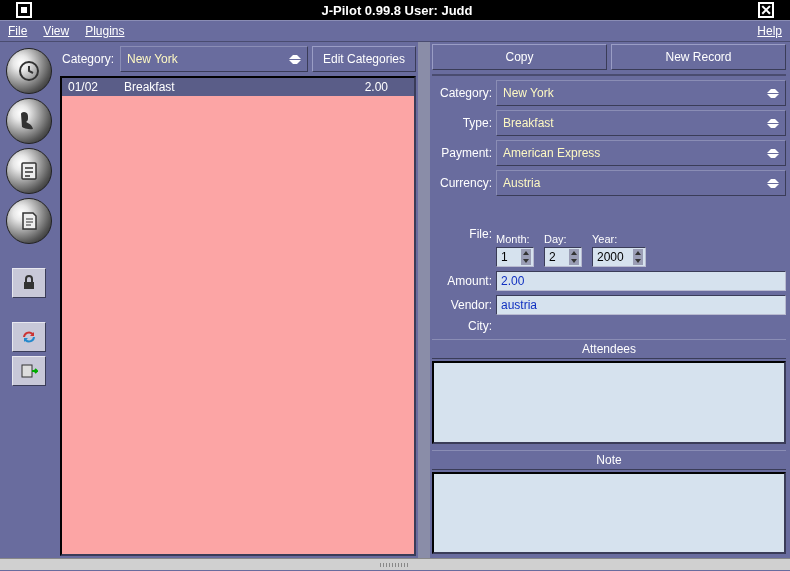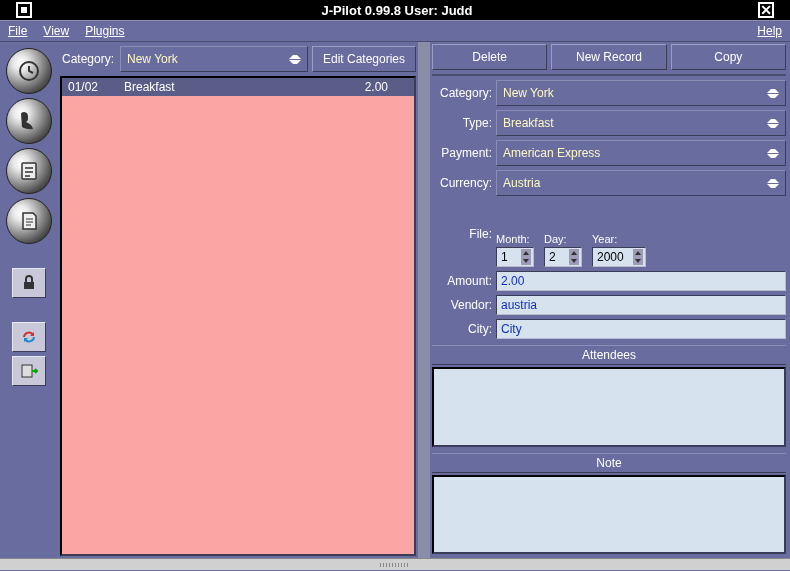--- a/index.html
+++ b/index.html
@@ -137,23 +137,22 @@
         <span>Breakfast</span>
         <span>2.00</span>
       </div>
     </div>
   </div>
 
   <div class="divider"></div>
 
   <div class="rightpanel">
     <div class="btnrow">
-      <div class="btn">Delete</div>
+      <div class="btn">Copy</div>
       <div class="btn">New Record</div>
-      <div class="btn">Copy</div>
     </div>
 
     <div class="formrow">
       <span class="flabel">Category:</span>
       <div class="dropdown">
         <span>New York</span>
           <span class="dd-arrows"></span>
       </div>
     </div>
     <div class="formrow">
@@ -221,23 +220,20 @@
         </div>
     </div>
     <div class="formrow">
       <span class="flabel">Vendor:</span>
       <div class="input">
           <span>austria</span>
         </div>
     </div>
     <div class="formrow">
       <span class="flabel">City:</span>
-      <div class="input">
-          <span>City</span>
-        </div>
     </div>
 
     <div class="secthead">Attendees</div>
     <div class="textarea attarea"></div>
     <div class="secthead">Note</div>
     <div class="textarea notearea"></div>
   </div>
 </div>
 <div class="footer"></div>
 

